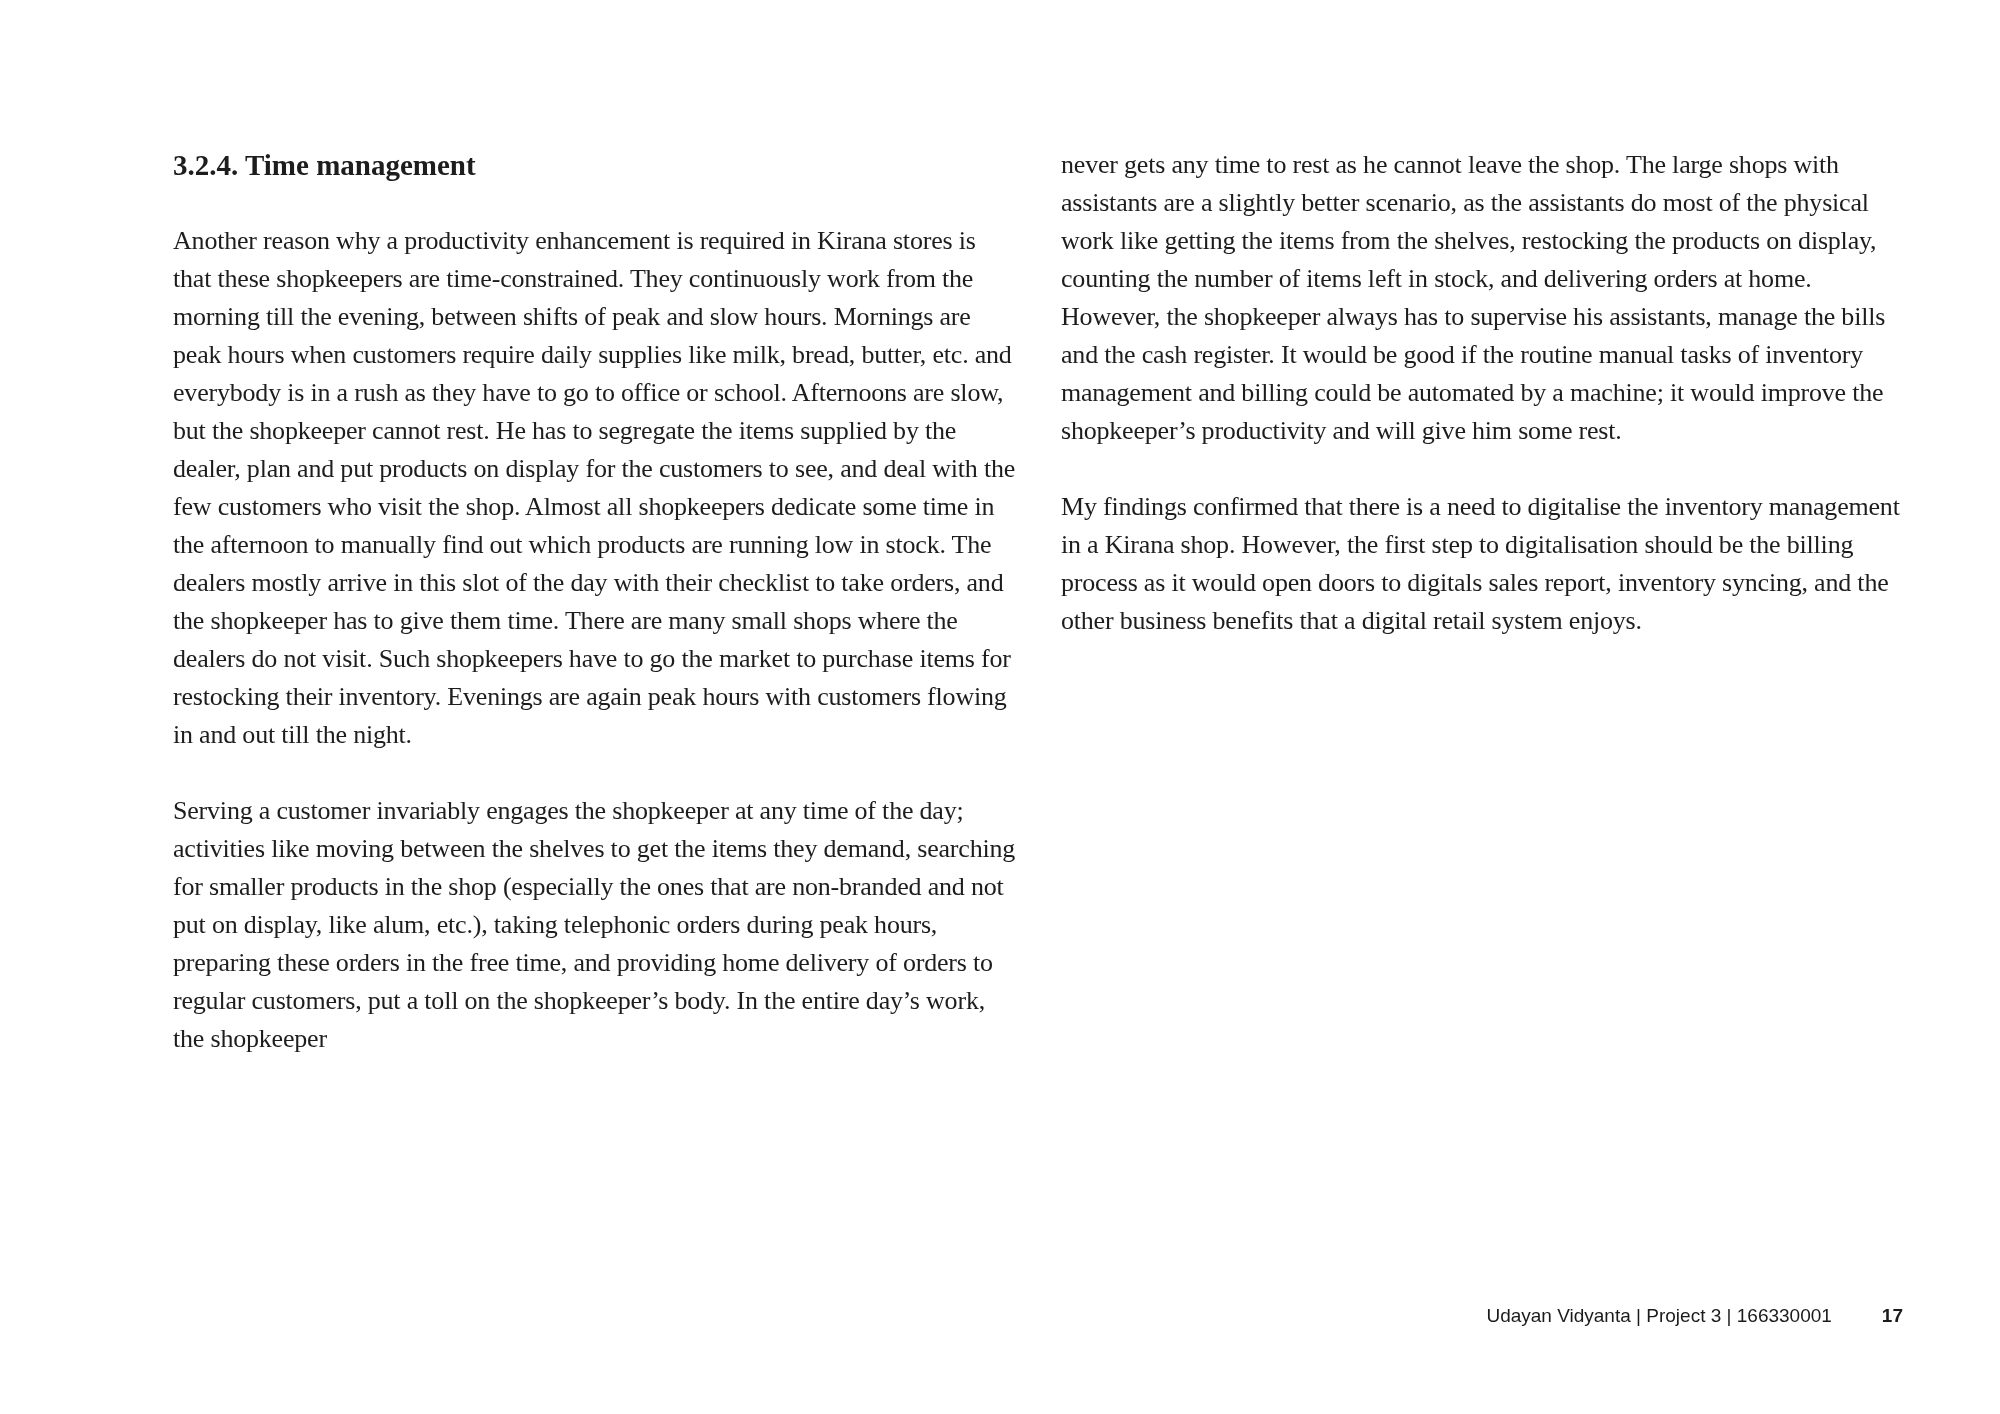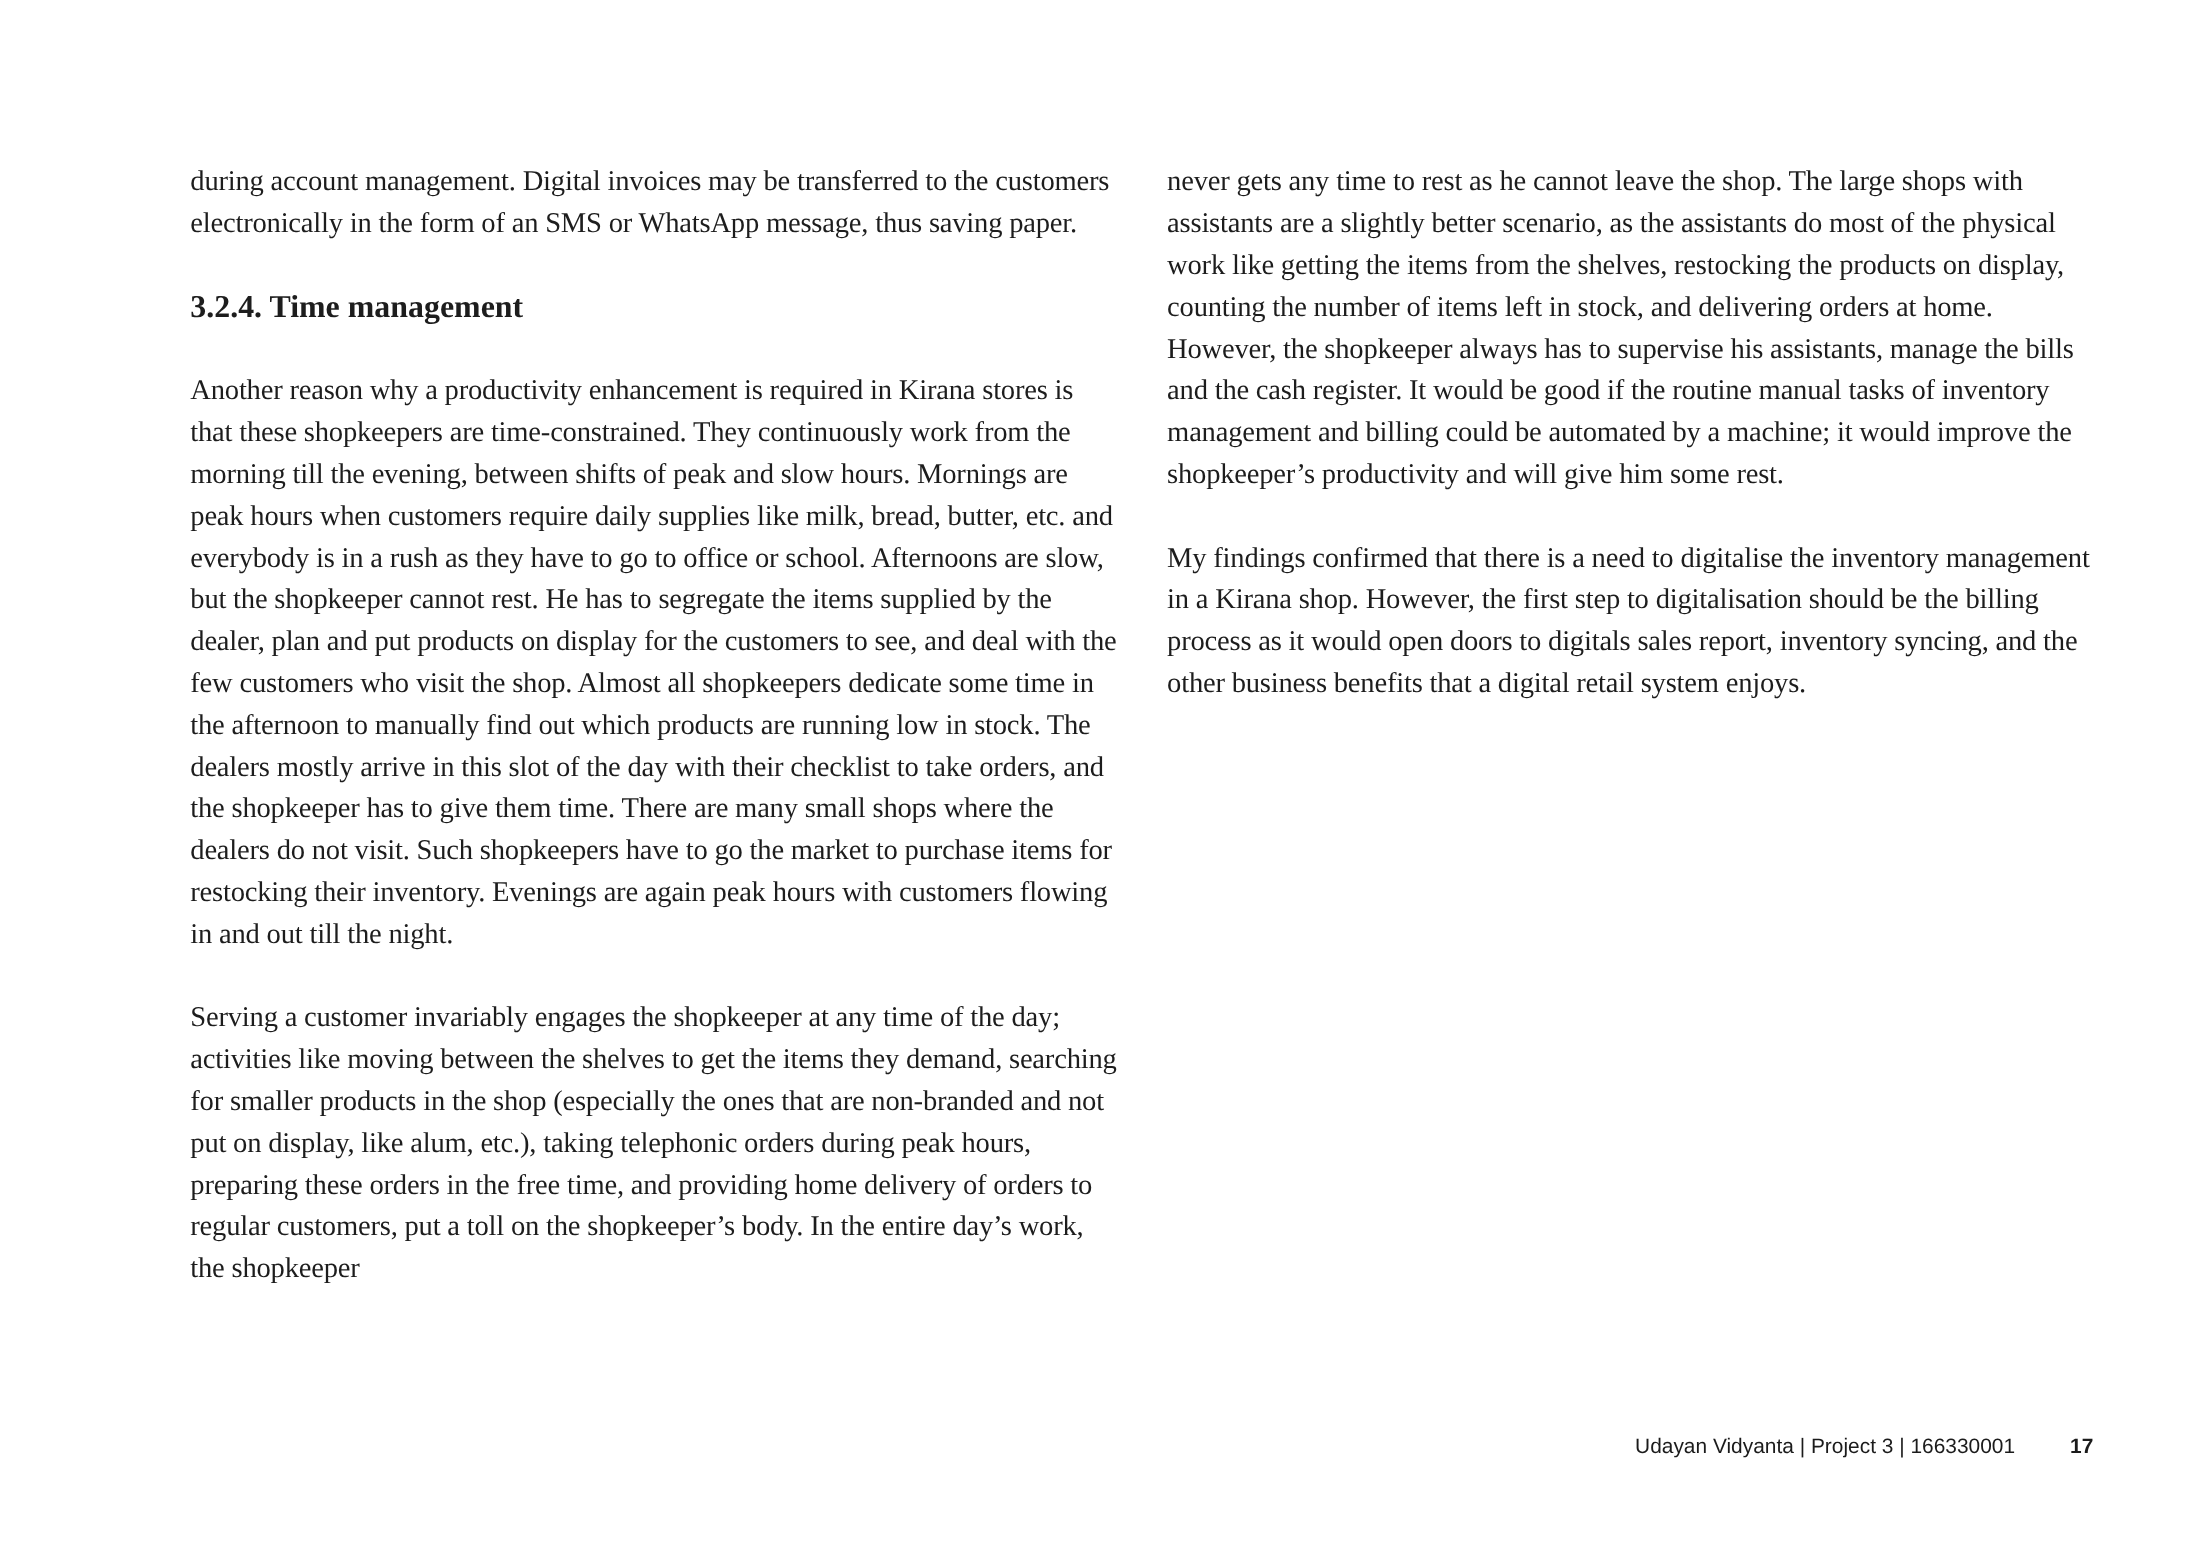--- a/index.html
+++ b/index.html
@@ -59,21 +59,20 @@
   .footer-pagenum {
     font-size: 19px;
     font-weight: bold;
   }
 </style>
 </head>
 <body>
 
 <main class="columns">
   <section class="column">
-    <p class="body-text">during account management. Digital invoices may be transferred to the customers electronically in the form of an SMS or WhatsApp message, thus saving paper.</p>
     <h3 class="section-heading">3.2.4. Time management</h3>
     <p class="body-text">Another reason why a productivity enhancement is required in Kirana stores is that these shopkeepers are time-constrained. They continuously work from the morning till the evening, between shifts of peak and slow hours. Mornings are peak hours when customers require daily supplies like milk, bread, butter, etc. and everybody is in a rush as they have to go to office or school. Afternoons are slow, but the shopkeeper cannot rest. He has to segregate the items supplied by the dealer, plan and put products on display for the customers to see, and deal with the few customers who visit the shop. Almost all shopkeepers dedicate some time in the afternoon to manually find out which products are running low in stock. The dealers mostly arrive in this slot of the day with their checklist to take orders, and the shopkeeper has to give them time. There are many small shops where the dealers do not visit. Such shopkeepers have to go the market to purchase items for restocking their inventory. Evenings are again peak hours with customers flowing in and out till the night.</p>
     <p class="body-text">Serving a customer invariably engages the shopkeeper at any time of the day; activities like moving between the shelves to get the items they demand, searching for smaller products in the shop (especially the ones that are non-branded and not put on display, like alum, etc.), taking telephonic orders during peak hours, preparing these orders in the free time, and providing home delivery of orders to regular customers, put a toll on the shopkeeper’s body. In the entire day’s work, the shopkeeper</p>
   </section>
 
   <section class="column">
     <p class="body-text">never gets any time to rest as he cannot leave the shop. The large shops with assistants are a slightly better scenario, as the assistants do most of the physical work like getting the items from the shelves, restocking the products on display, counting the number of items left in stock, and delivering orders at home. However, the shopkeeper always has to supervise his assistants, manage the bills and the cash register. It would be good if the routine manual tasks of inventory management and billing could be automated by a machine; it would improve the shopkeeper’s productivity and will give him some rest.</p>
     <p class="body-text">My findings confirmed that there is a need to digitalise the inventory management in a Kirana shop. However, the first step to digitalisation should be the billing process as it would open doors to digitals sales report, inventory syncing, and the other business benefits that a digital retail system enjoys.</p>
   </section>
 </main>

